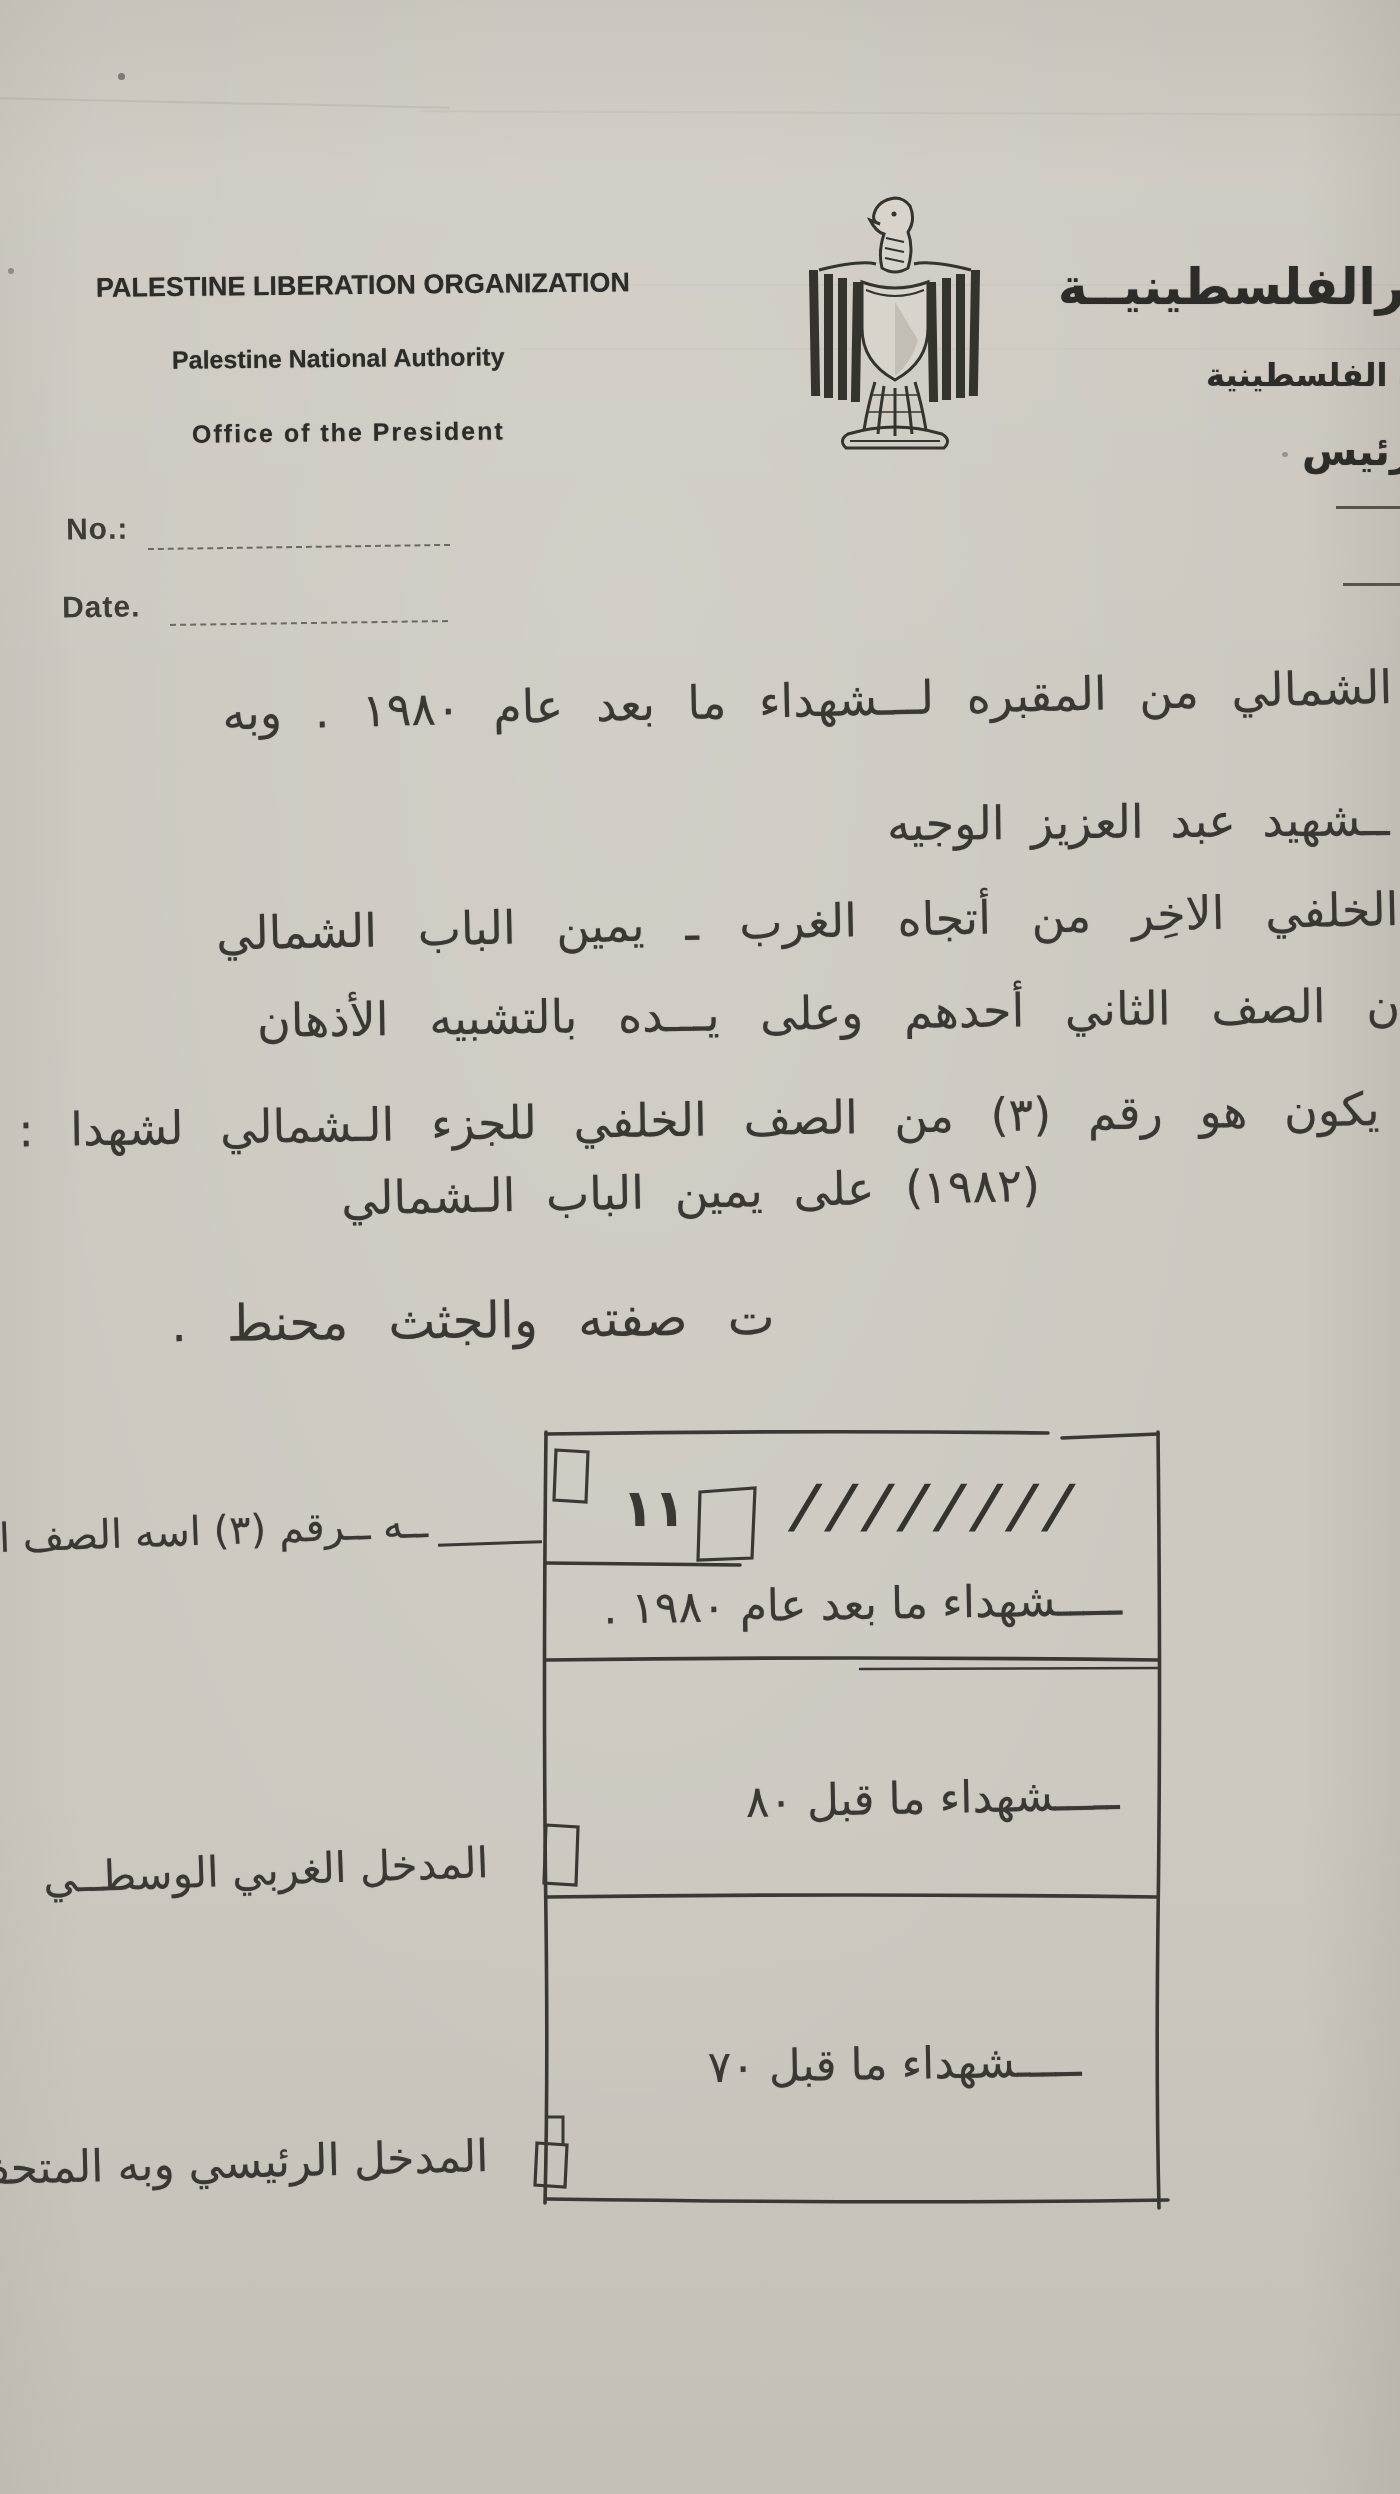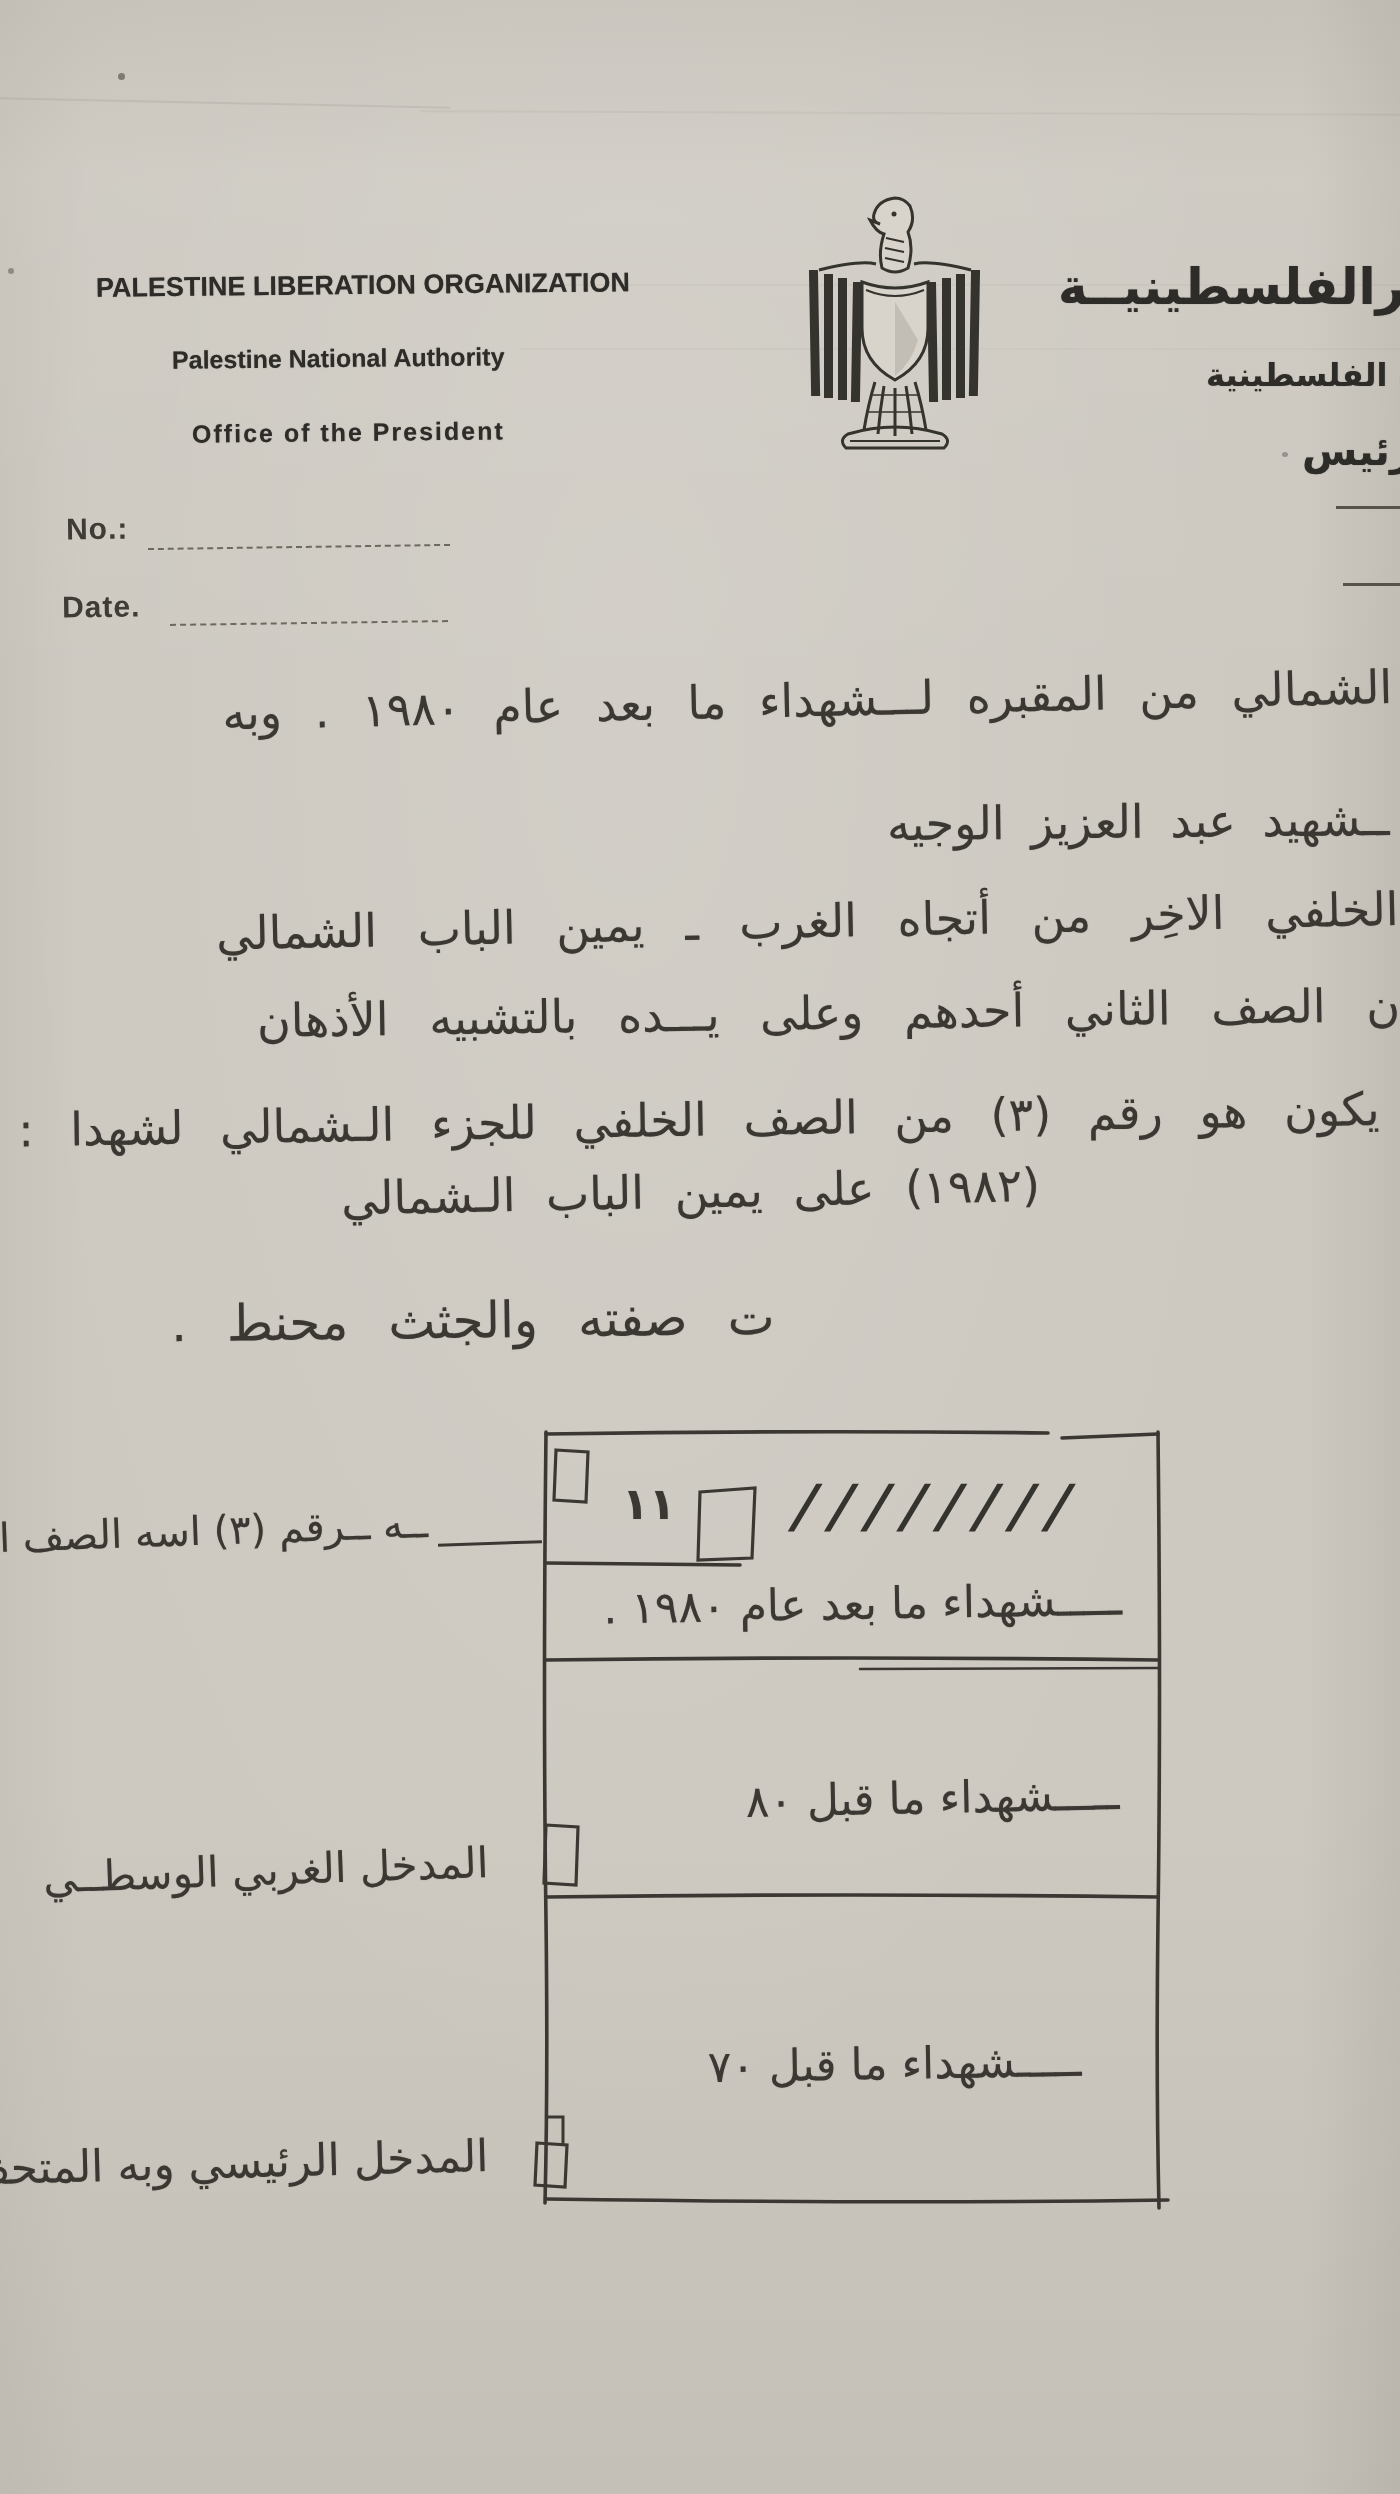--- a/index.html
+++ b/index.html
@@ -132,21 +132,21 @@
 
     <path d="M46 497 Q350 493 658 497"></path>
 
     <path d="M46 425 L78 427 L76 485 L44 483 Z" stroke-width="3.2"></path>
 
     <path d="M47 717 L63 717 L63 743" stroke-width="3"></path>
     <path d="M37 743 L67 745 L65 787 L35 785 Z" stroke-width="3.2"></path>
   </g>
 </svg>
 
-<div class="dg-label" style="left:622px;top:1478px;font-size:44px;font-weight:bold;">١١</div>
+<div class="dg-label" style="left:622px;top:1478px;font-size:52px;font-weight:bold;">١١</div>
 <div class="hatches" style="left:795px;top:1472px;">////////</div>
 
 <div class="dg-label" style="left:612px;top:1578px;width:510px;text-align:center;transform:rotate(-1deg);">ـــــشهداء ما بعد عام ١٩٨٠ .</div>
 <div class="dg-label" style="left:745px;top:1772px;width:375px;text-align:center;transform:rotate(-1.2deg);">ـــــشهداء ما قبل ٨٠</div>
 <div class="dg-label" style="left:672px;top:2038px;width:445px;text-align:center;transform:rotate(-1deg);">ـــــشهداء ما قبل ٧٠</div>
 
 <div class="dg-label" style="right:972px;top:1500px;font-size:40px;transform:rotate(-2deg);transform-origin:right;">ــه ــرقم (٣) اسه الصف الاخير</div>
 <div class="dash" style="left:438px;top:1542px;width:104px;transform:rotate(-2deg);"></div>
 <div class="dg-label" style="right:912px;top:1838px;font-size:42px;transform:rotate(-2deg);transform-origin:right;">المدخل الغربي الوسطــي</div>
 <div class="dg-label" style="right:912px;top:2130px;font-size:44px;transform:rotate(-1.5deg);transform-origin:right;">المدخل الرئيسي وبه المتحف</div>

